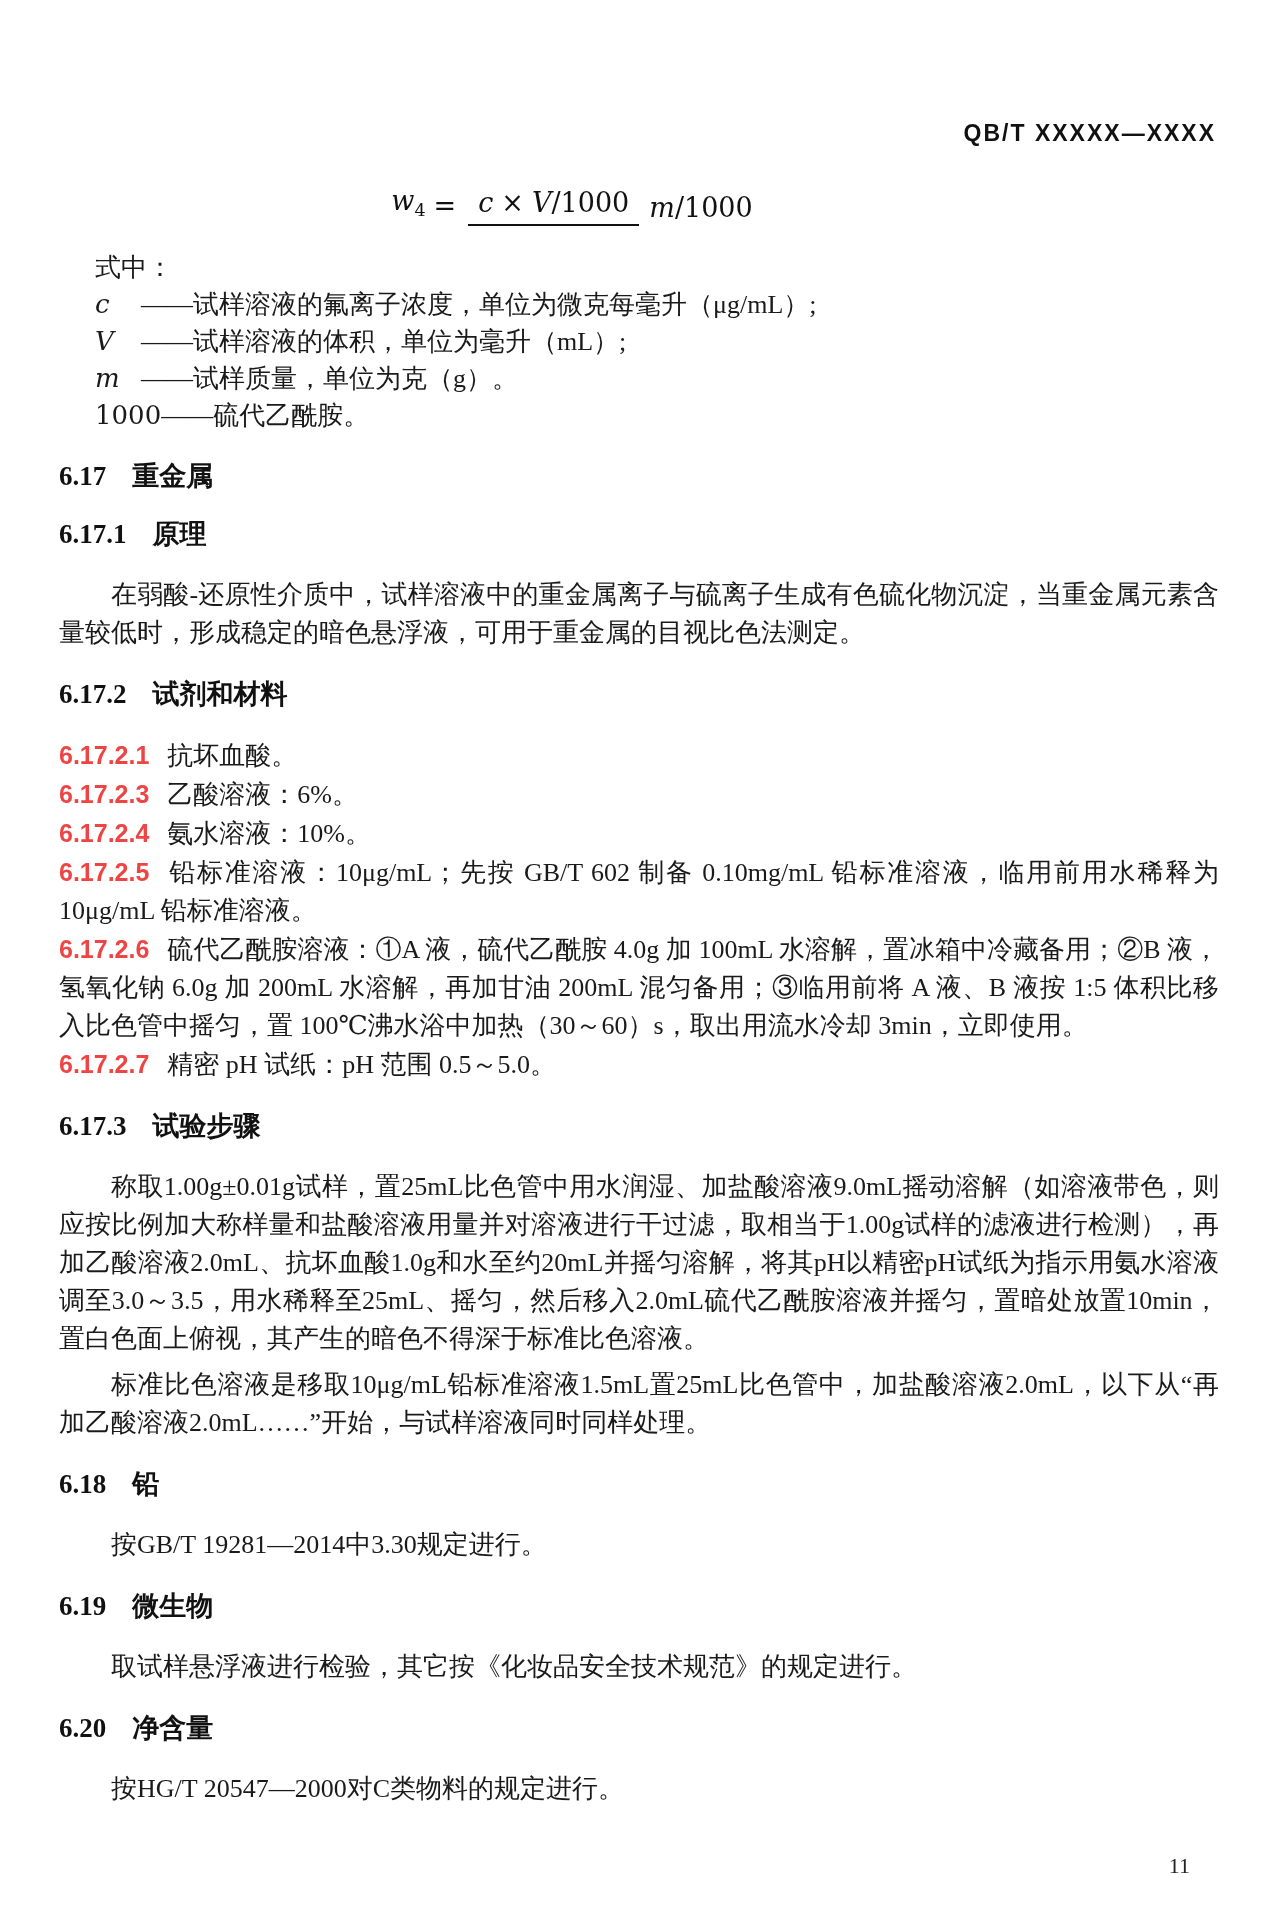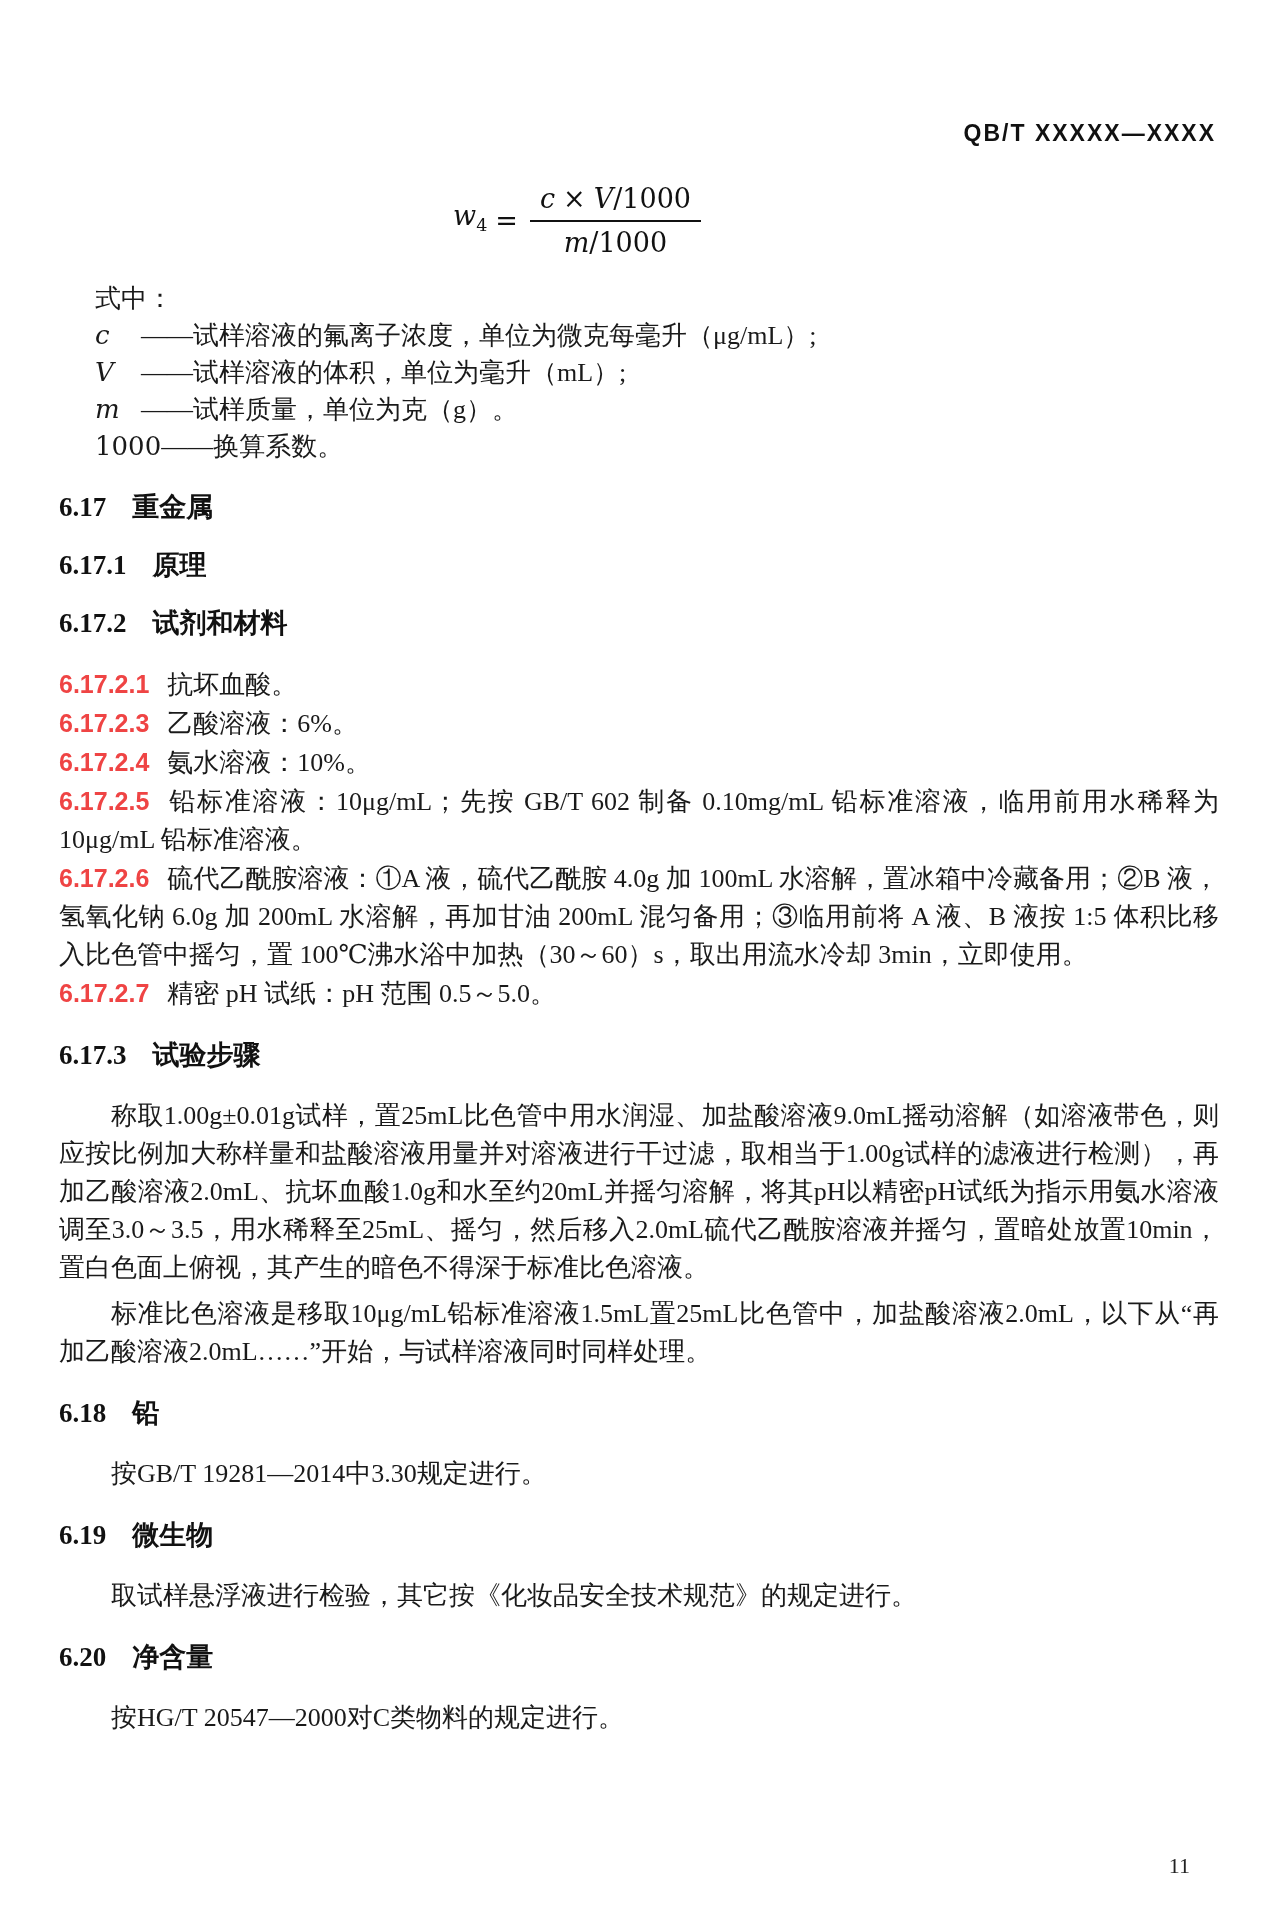--- a/index.html
+++ b/index.html
@@ -24,21 +24,21 @@
   .formula-row {
     display: flex; align-items: center; justify-content: center;
     position: relative; left: -62px;
     margin: 14px 0 20px 0;
     font-family: "DejaVu Serif", "Liberation Serif", serif;
     font-size: 27px; color: #111;
   }
   .formula-row i { font-style: italic; }
   .lhs sub { font-size: 0.65em; }
   .eq { margin: 0 12px 0 8px; }
-  .frac { display: inline-flex; flex-direction: column; align-items: center; line-height: 1.25; }
+  .frac { display: inline-flex; flex-direction: row; align-items: center; line-height: 1.25; }
   .frac .num { padding: 0 10px 4px 10px; border-bottom: 2px solid #111; }
   .frac .den { padding: 4px 10px 0 10px; }
   .frac .op { padding: 0 8px; }
   
   .where-label { padding-left: 36px; line-height: 37px; }
   .where-item { padding-left: 36px; line-height: 37px; display: flex; }
   .where-item .sym { min-width: 46px; font-family: "DejaVu Serif", serif; }
   .where-item .sym.it { font-style: italic; }
   
   .h2, .h3 {
@@ -94,31 +94,32 @@
   <div class="where-item">
     <span class="sym it">V</span>
       <span class="desc">——试样溶液的体积，单位为毫升（mL）;</span>
   </div>
   <div class="where-item">
     <span class="sym it">m</span>
       <span class="desc">——试样质量，单位为克（g）。</span>
   </div>
   <div class="where-item">
     <span class="sym">1000</span>
-      <span class="desc">——换算系数。</span>
+      <span class="desc">——硫代乙酰胺。</span>
   </div>
 
   <div class="h2">
     <span class="hnum">6.17</span><span>重金属</span>
   </div>
 
   <div class="h3">
     <span class="hnum">6.17.1</span><span>原理</span>
   </div>
 
+  <p class="para">在弱酸-还原性介质中，试样溶液中的重金属离子与硫离子生成有色硫化物沉淀，当重金属元素含量较低时，形成稳定的暗色悬浮液，可用于重金属的目视比色法测定。</p>
 
   <div class="h3">
     <span class="hnum">6.17.2</span><span>试剂和材料</span>
   </div>
 
   <p class="clause"><span class="cnum">6.17.2.1</span><span>抗坏血酸。</span></p>
   <p class="clause"><span class="cnum">6.17.2.3</span><span>乙酸溶液：6%。</span></p>
   <p class="clause"><span class="cnum">6.17.2.4</span><span>氨水溶液：10%。</span></p>
   <p class="clause"><span class="cnum">6.17.2.5</span><span>铅标准溶液：10μg/mL；先按 GB/T 602 制备 0.10mg/mL 铅标准溶液，临用前用水稀释为 10μg/mL 铅标准溶液。</span></p>
   <p class="clause"><span class="cnum">6.17.2.6</span><span>硫代乙酰胺溶液：①A 液，硫代乙酰胺 4.0g 加 100mL 水溶解，置冰箱中冷藏备用；②B 液，氢氧化钠 6.0g 加 200mL 水溶解，再加甘油 200mL 混匀备用；③临用前将 A 液、B 液按 1:5 体积比移入比色管中摇匀，置 100℃沸水浴中加热（30～60）s，取出用流水冷却 3min，立即使用。</span></p>

